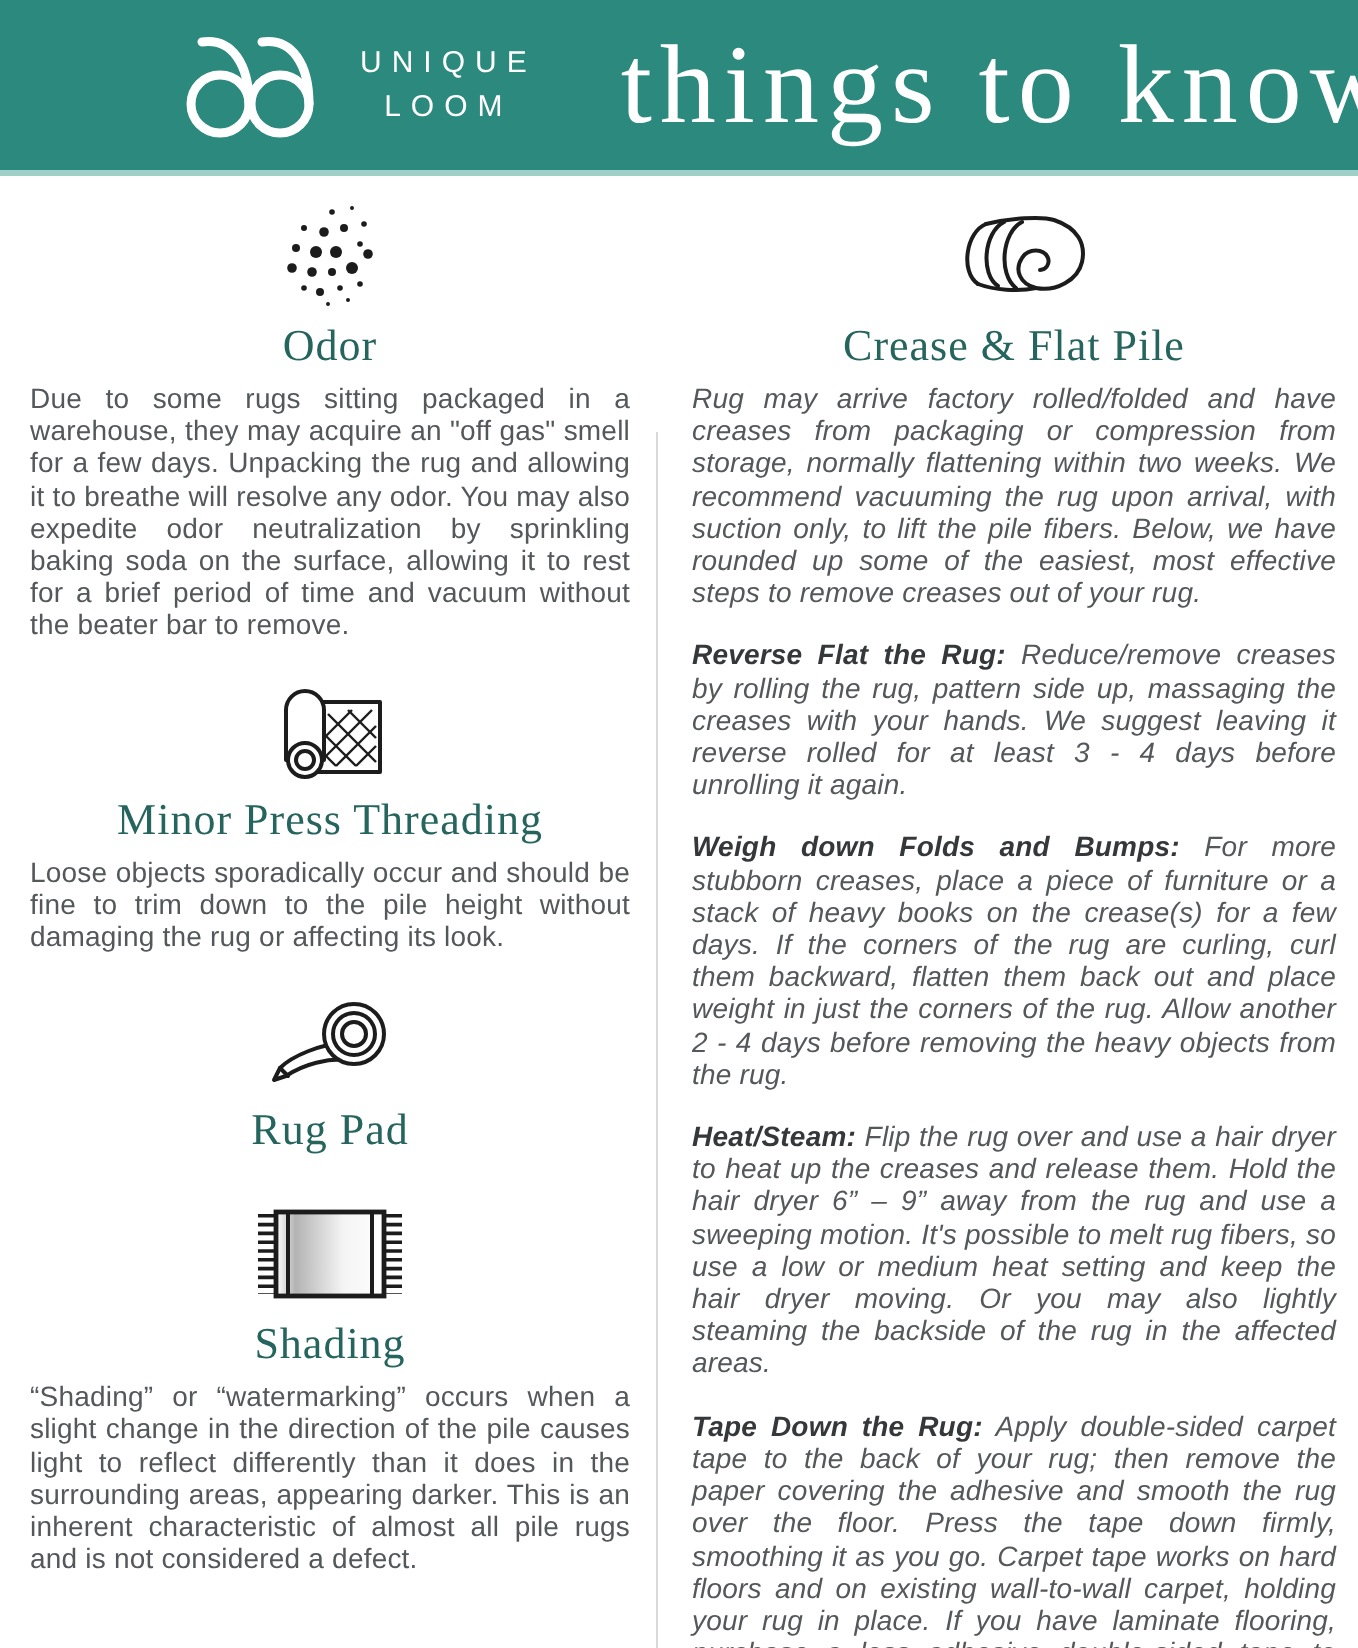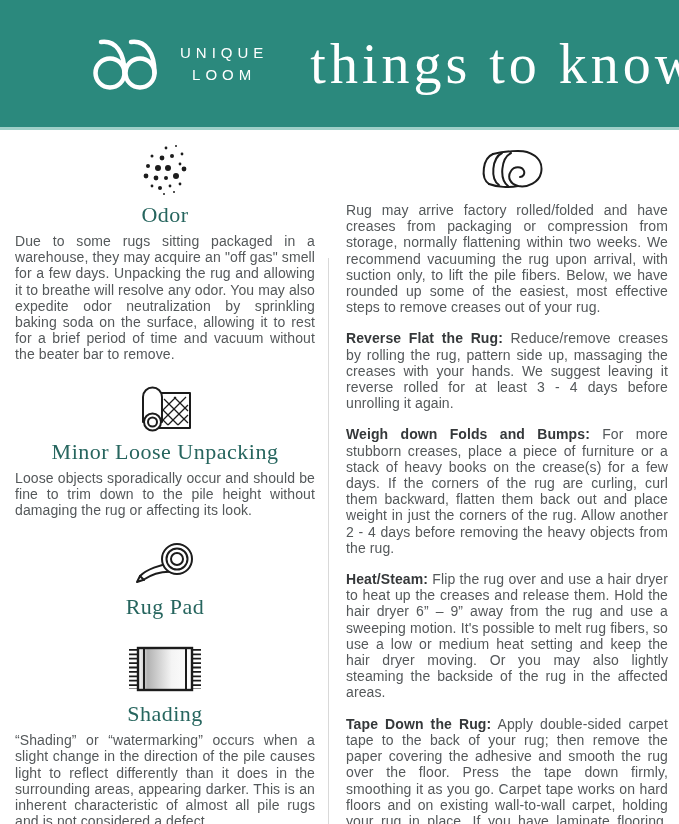--- a/index.html
+++ b/index.html
@@ -7,21 +7,21 @@
   body {
     width: 679px; height: 824px;
     background: #ffffff;
     font-family: "Liberation Sans", sans-serif;
     overflow: hidden;
     position: relative;
   }
 
   
   .header {
-    height: 130px;
+    height: 88px;
     background: #2b897d;
     border-bottom: 3px solid #9fd0c8;
     display: flex;
     align-items: center;
     padding-left: 86px;
   }
   .logo-group { display: flex; align-items: center; }
   .logo-mark { width: 84px; height: 62px; }
   .brand {
     color: #ffffff;
@@ -72,21 +72,21 @@
     letter-spacing: 0.5px;
   }
   p.body-text {
     font-size: 14px;
     line-height: 16.2px;
     color: #54585a;
     text-align: justify;
     width: 100%;
     letter-spacing: 0.1px;
   }
-  .col-right p.body-text { margin-bottom: 15px; }
+  .col-right p.body-text { margin-bottom: 15px; font-style: italic; }
   .tip-label { font-weight: 700; color: #35383a; }
 
   .odor-dot { fill: #1c1c1c; }
   .line-art { fill: none; stroke: #1c1c1c; stroke-width: 2; stroke-linecap: round; stroke-linejoin: round; }
   .line-art-fill { fill: #ffffff; stroke: #1c1c1c; stroke-width: 2; stroke-linejoin: round; }
   .hatch { stroke: #1c1c1c; stroke-width: 1.2; }
 </style>
 </head>
 <body>
 
@@ -155,21 +155,21 @@
             <path d="M38 15 L52 29"></path>
               <path d="M28 17 L52 41"></path>
               <path d="M26 27 L42 43"></path>
               <path d="M26 37 L32 43"></path>
           </g>
           <path class="line-art-fill" d="M7 15 a9.5 9.5 0 0 1 19 0 L26 40 L7 40 Z"></path>
           <circle class="line-art-fill" cx="16.5" cy="40" r="8.5"></circle>
           <circle class="line-art-fill" cx="16.5" cy="40" r="4.5"></circle>
         </svg>
       </div>
-      <h2 class="section-heading">Minor Loose Unpacking</h2>
+      <h2 class="section-heading">Minor Press Threading</h2>
       <p class="body-text">Loose objects sporadically occur and should be fine to trim down to the pile height without damaging the rug or affecting its look.</p>
     </div>
 
     <div class="section">
       <div class="icon-box">
         <svg width="62" height="48" viewBox="0 0 62 48" aria-hidden="true">
           <path class="line-art-fill" d="M40 25 C26 26 12 32 6 38 L3 44 L9 42 C18 36 30 33 40 34 Z"></path>
           <path class="line-art" d="M6 38 L10 42"></path>
           <circle class="line-art-fill" cx="43" cy="21" r="15"></circle>
           <circle class="line-art-fill" cx="43" cy="21" r="10.5"></circle>
@@ -210,20 +210,21 @@
         <svg width="76" height="44" viewBox="0 0 76 44" aria-hidden="true">
           <g class="line-art" stroke-width="2.4">
             <path d="M24 6 C14 10 11 30 20 36"></path>
             <path d="M33 5 C23 10 21 31 30 37"></path>
             <path d="M42 5 C32 10 30 31 39 38"></path>
             <path d="M24 6 C36 3 52 2 58 4 C70 8 74 16 72 25 C70 34 59 40 49 38 C41 36 38 29 42 23 C45 18 53 18 55 23 C56 26 54 29 51 29"></path>
             <path d="M20 36 C28 39 40 40 49 38"></path>
           </g>
         </svg>
       </div>
+      <h2 class="section-heading">Crease &amp; Flat Pile</h2>
       <p class="body-text">Rug may arrive factory rolled/folded and have creases from packaging or compression from storage, normally flattening within two weeks. We recommend vacuuming the rug upon arrival, with suction only, to lift the pile fibers. Below, we have rounded up some of the easiest, most effective steps to remove creases out of your rug.</p>
 
       <p class="body-text"><strong class="tip-label">Reverse Flat the Rug:</strong><span> Reduce/remove creases by rolling the rug, pattern side up, massaging the creases with your hands. We suggest leaving it reverse rolled for at least 3 - 4 days before unrolling it again.</span></p>
 
       <p class="body-text"><strong class="tip-label">Weigh down Folds and Bumps:</strong><span> For more stubborn creases, place a piece of furniture or a stack of heavy books on the crease(s) for a few days. If the corners of the rug are curling, curl them backward, flatten them back out and place weight in just the corners of the rug. Allow another 2 - 4 days before removing the heavy objects from the rug.</span></p>
 
       <p class="body-text"><strong class="tip-label">Heat/Steam:</strong><span> Flip the rug over and use a hair dryer to heat up the creases and release them. Hold the hair dryer 6” – 9” away from the rug and use a sweeping motion. It's possible to melt rug fibers, so use a low or medium heat setting and keep the hair dryer moving. Or you may also lightly steaming the backside of the rug in the affected areas.</span></p>
 
       <p class="body-text"><strong class="tip-label">Tape Down the Rug:</strong><span> Apply double-sided carpet tape to the back of your rug; then remove the paper covering the adhesive and smooth the rug over the floor. Press the tape down firmly, smoothing it as you go. Carpet tape works on hard floors and on existing wall-to-wall carpet, holding your rug in place. If you have laminate flooring, purchase a less adhesive double-sided tape to prevent the laminate from buckling or otherwise being damaged.</span></p>
     </div>

